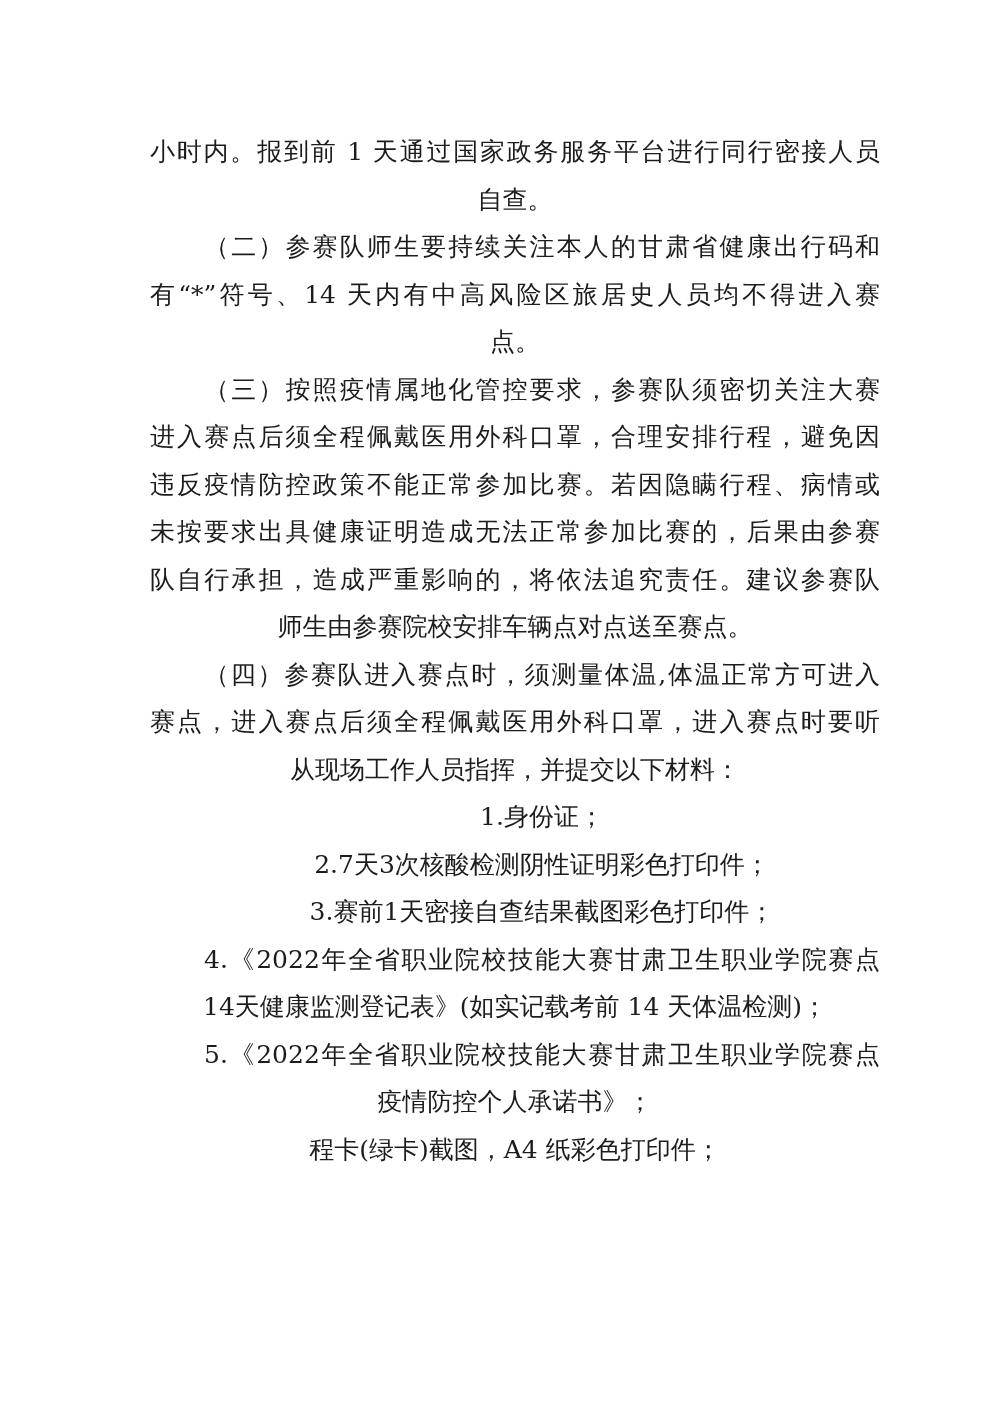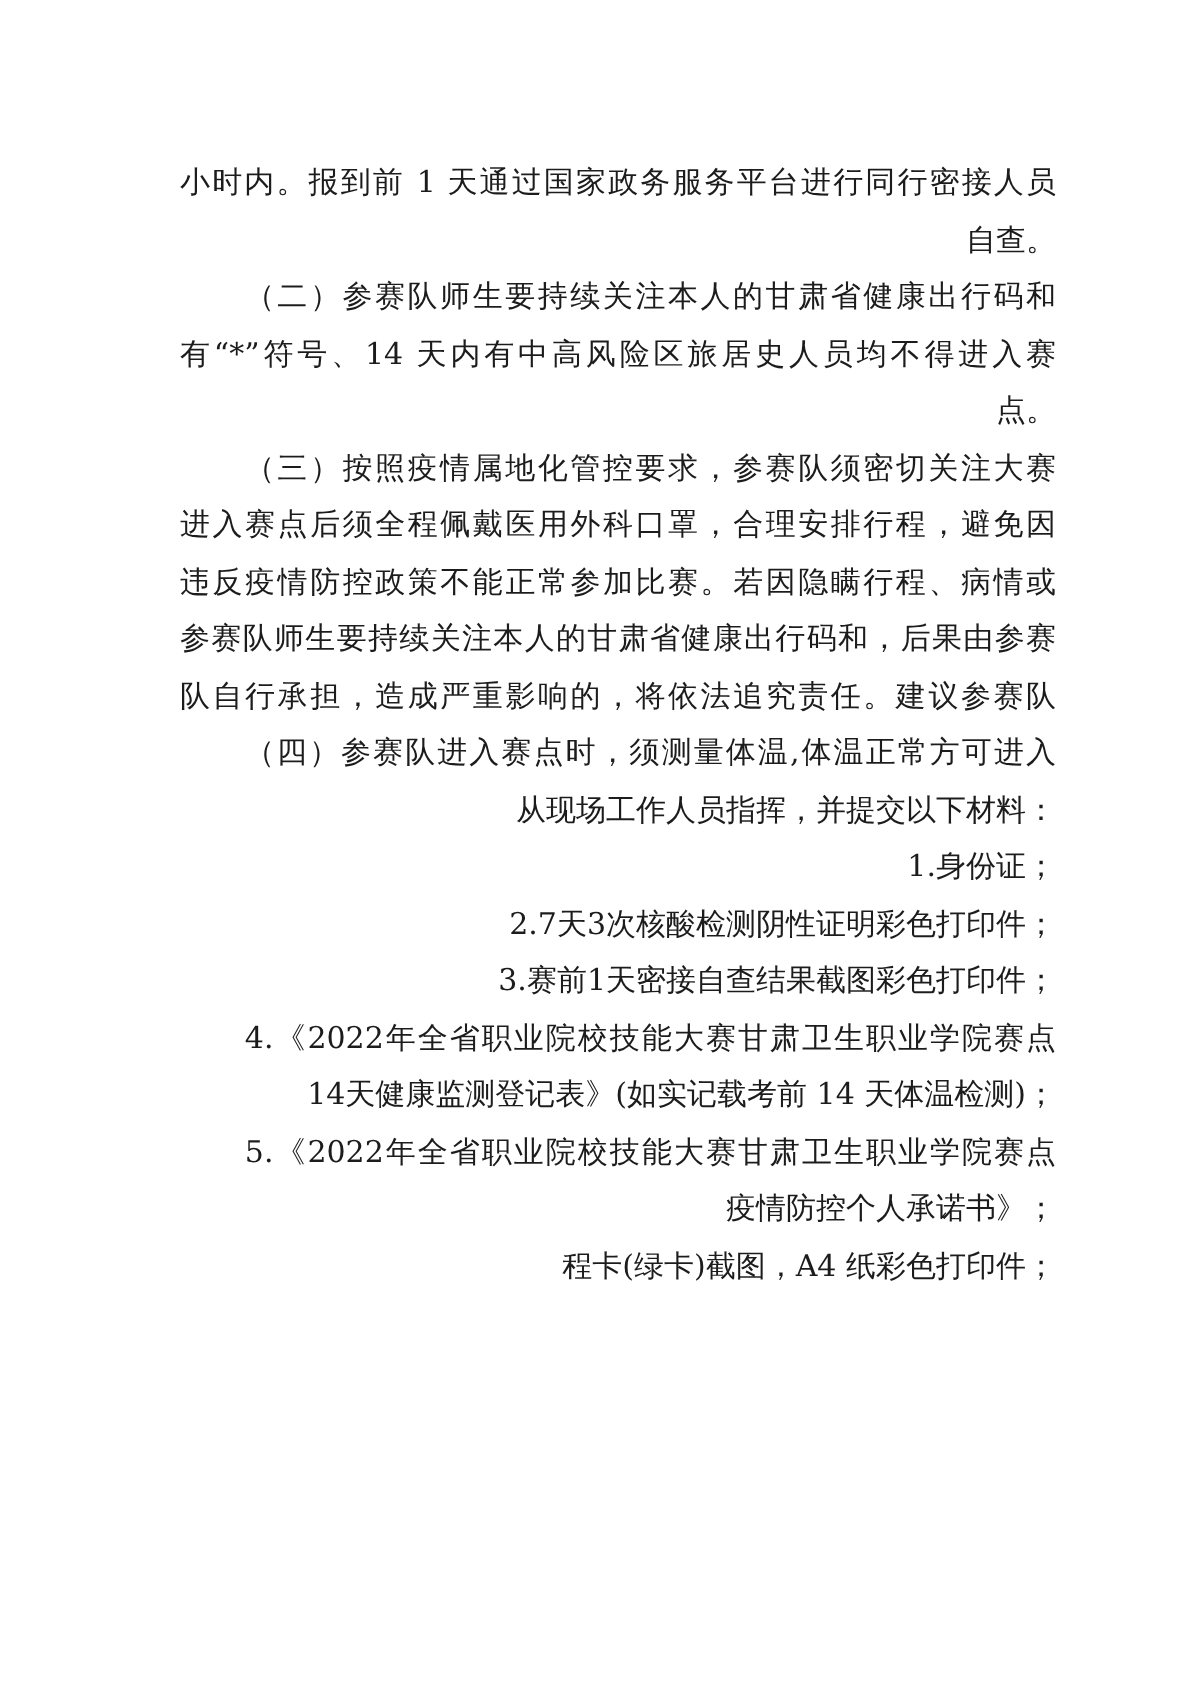--- a/index.html
+++ b/index.html
@@ -19,21 +19,21 @@
   .doc-body {
     position: absolute;
     left: 150px;
     top: 128px;
     width: 730px;
     font-size: 25px;
   }
   .line {
     height: 47.5px;
     line-height: 47.5px;
-    text-align: right;
+    text-align: center;
     white-space: nowrap;
   }
   .line.j {
     white-space: normal;
     text-align: justify;
     text-align-last: justify;
   }
   .line.indent { padding-left: 54px; }
 </style>
 </head>
@@ -42,23 +42,25 @@
 <div class="page">
   <div class="doc-body">
       <div class="line j">小时内。报到前 1 天通过国家政务服务平台进行同行密接人员</div>
       <div class="line">自查。</div>
       <div class="line j indent">（二）参赛队师生要持续关注本人的甘肃省健康出行码和</div>
       <div class="line j">有“*”符号、14 天内有中高风险区旅居史人员均不得进入赛</div>
       <div class="line">点。</div>
       <div class="line j indent">（三）按照疫情属地化管控要求，参赛队须密切关注大赛</div>
       <div class="line j">进入赛点后须全程佩戴医用外科口罩，合理安排行程，避免因</div>
       <div class="line j">违反疫情防控政策不能正常参加比赛。若因隐瞒行程、病情或</div>
-      <div class="line j">参赛队师生要持续关注本人的甘肃省健康出行码和，后果由参赛</div>
+      <div class="line j">未按要求出具健康证明造成无法正常参加比赛的，后果由参赛</div>
       <div class="line j">队自行承担，造成严重影响的，将依法追究责任。建议参赛队</div>
+      <div class="line">师生由参赛院校安排车辆点对点送至赛点。</div>
       <div class="line j indent">（四）参赛队进入赛点时，须测量体温,体温正常方可进入</div>
+      <div class="line j">赛点，进入赛点后须全程佩戴医用外科口罩，进入赛点时要听</div>
       <div class="line">从现场工作人员指挥，并提交以下材料：</div>
       <div class="line indent">1.身份证；</div>
       <div class="line indent">2.7天3次核酸检测阴性证明彩色打印件；</div>
       <div class="line indent">3.赛前1天密接自查结果截图彩色打印件；</div>
       <div class="line j indent">4.《2022年全省职业院校技能大赛甘肃卫生职业学院赛点</div>
       <div class="line">14天健康监测登记表》(如实记载考前 14 天体温检测)；</div>
       <div class="line j indent">5.《2022年全省职业院校技能大赛甘肃卫生职业学院赛点</div>
       <div class="line">疫情防控个人承诺书》；</div>
       <div class="line">程卡(绿卡)截图，A4 纸彩色打印件；</div>
     </div>

